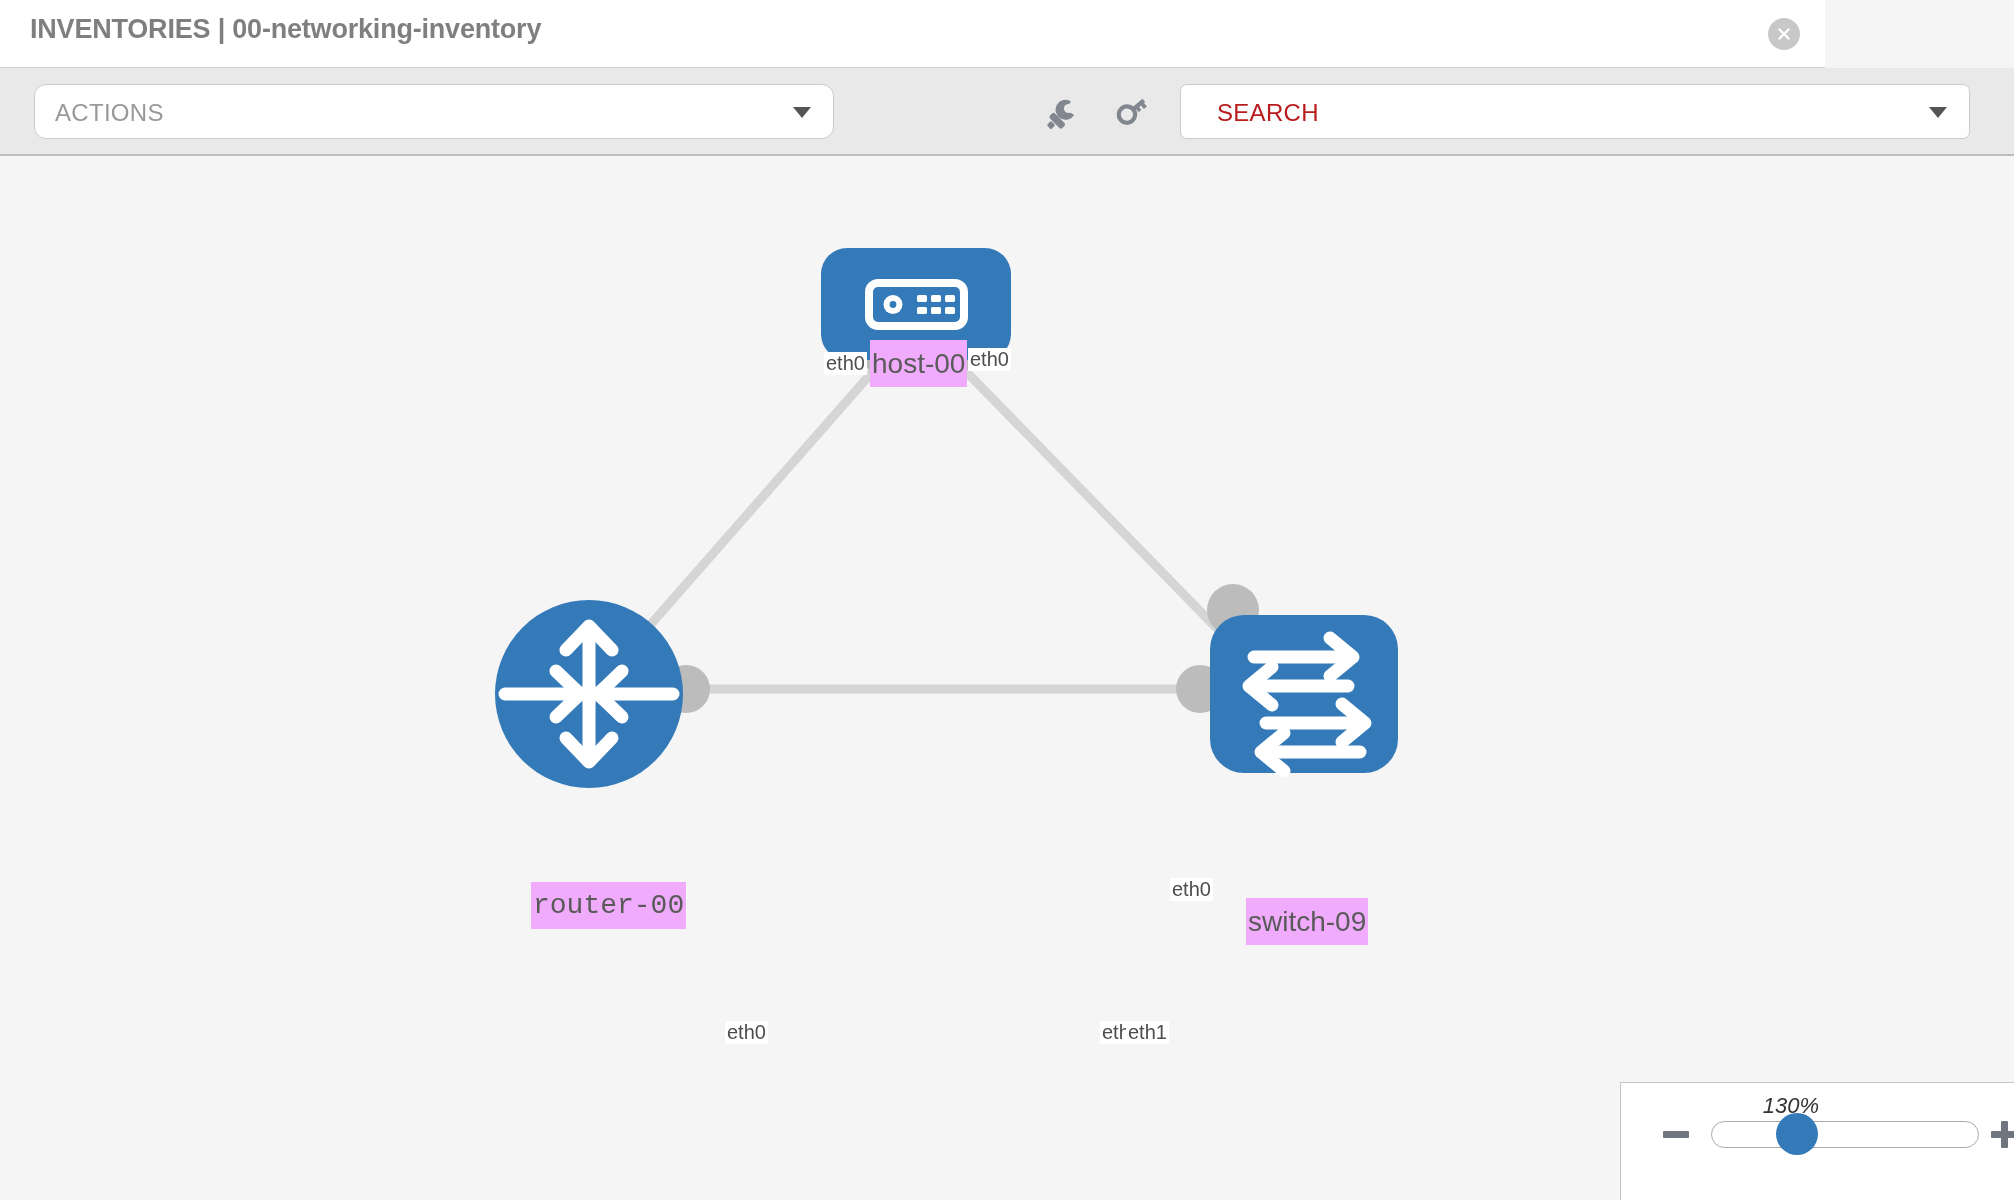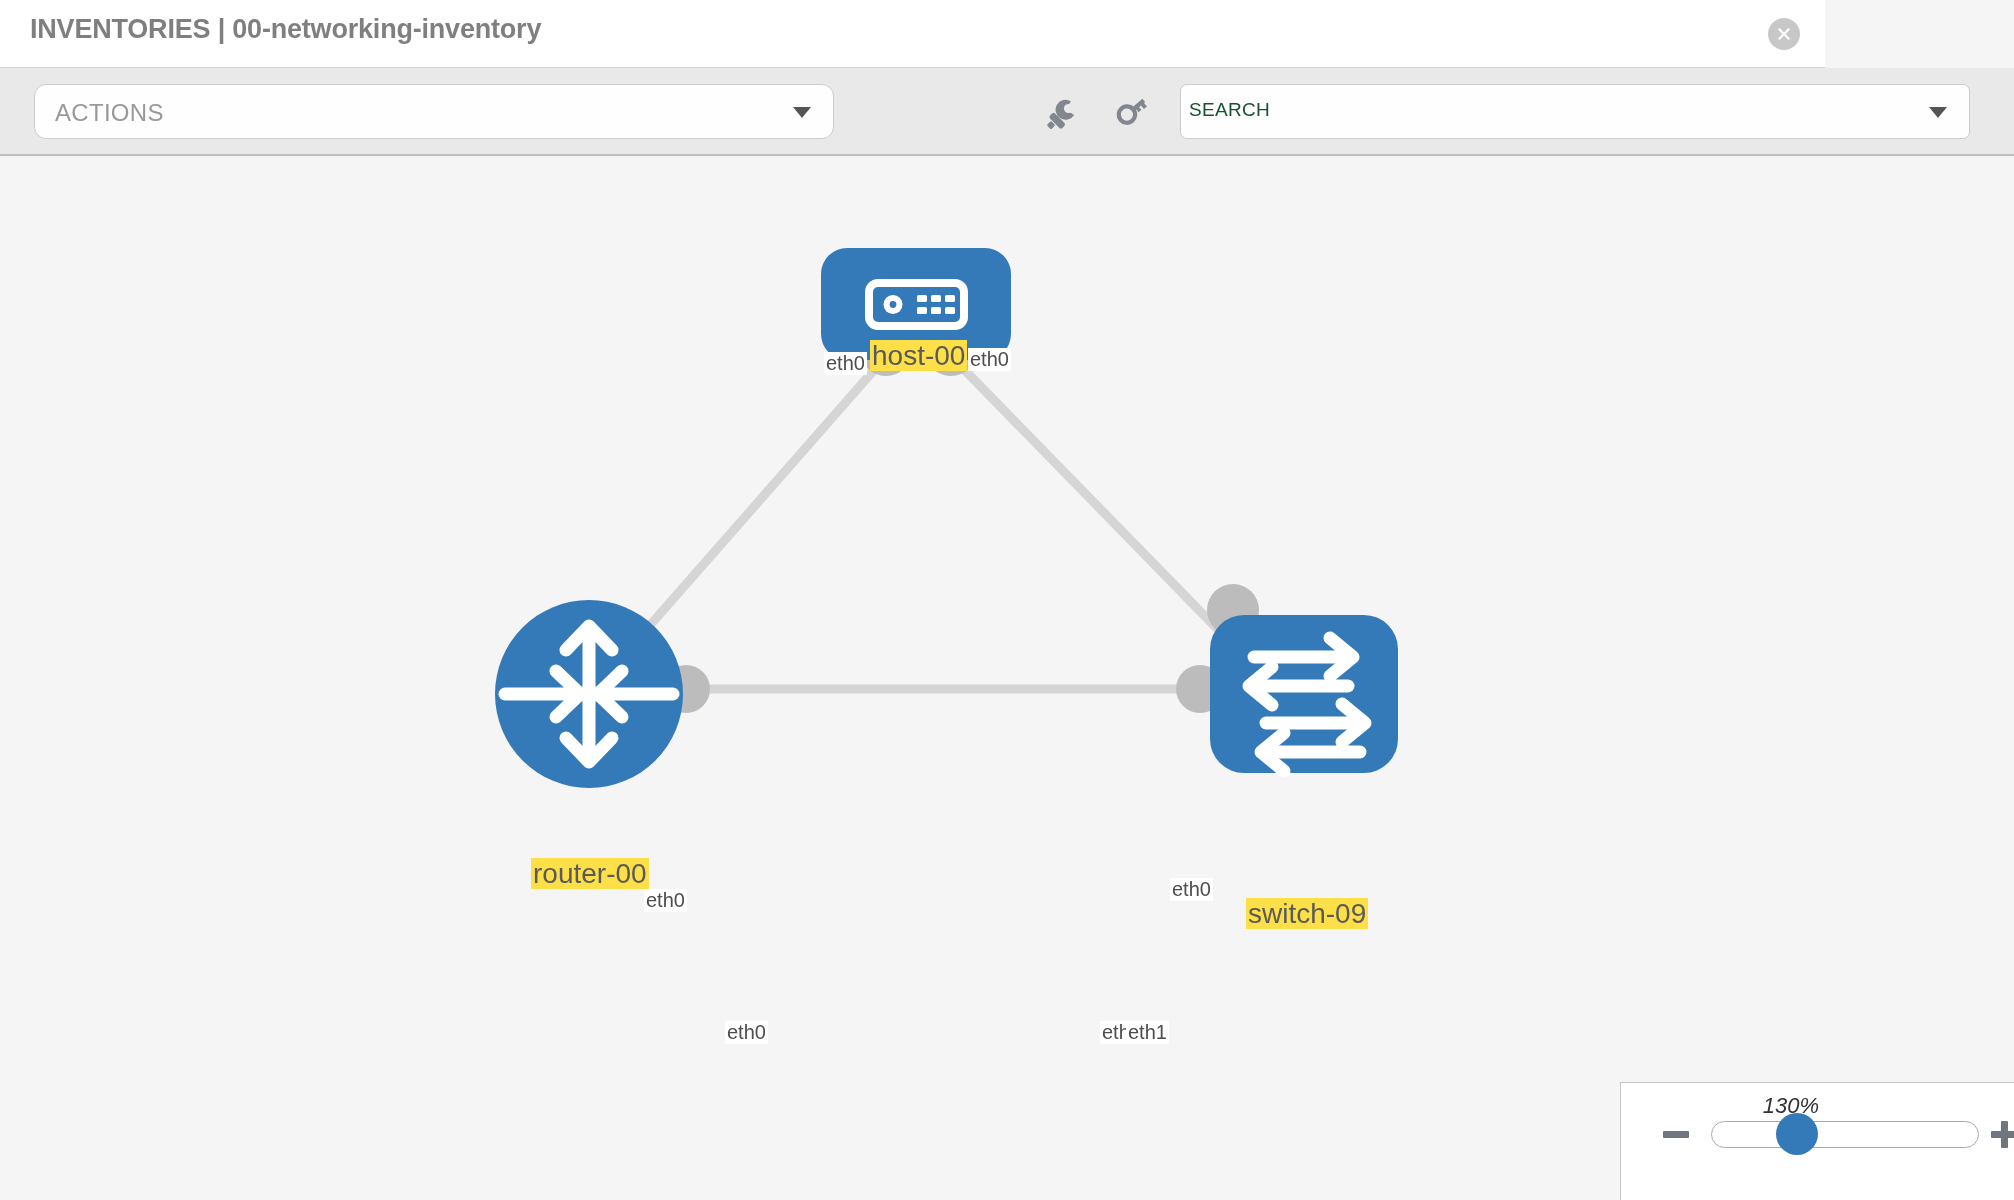--- a/index.html
+++ b/index.html
@@ -118,24 +118,24 @@
     width: 790px;
     height: 55px;
     background: #fefefe;
     border: 1px solid #cccccc;
     border-radius: 7px;
     box-sizing: border-box;
     cursor: text;
   }
   .search-box .label {
     position: absolute;
-    left: 8px;
+    left: 36px;
     top: 14px;
-    font-size: 19px;
-    color: #14532d;
+    font-size: 24px;
+    color: #b91c1c;
     letter-spacing: 0.3px;
     font-stretch: condensed;
   }
 
   
   .canvas {
     position: absolute;
     left: 0;
     top: 158px;
     width: 2014px;
@@ -149,23 +149,23 @@
     width: 2014px;
     height: 1042px;
     display: block;
   }
 
   
   .node-label {
     position: absolute;
     font-size: 28px;
     color: #5a5a5a;
-    background: #fde047;
+    background: #f0abfc;
     white-space: nowrap;
-    padding: 0 2px;
+    padding: 8px 2px;
     line-height: 1.12;
   }
   .iface-label {
     position: absolute;
     font-size: 20px;
     color: #4d4d4d;
     background: #ffffff;
     white-space: nowrap;
     padding: 0 2px;
     line-height: 1.15;
@@ -380,21 +380,21 @@
     <div class="iface-label" style="left:1170px; top:720px;">eth0</div>
 
     <div class="iface-label" style="left:725px; top:863px;">eth0</div>
 
     <div class="iface-label" style="left:1100px; top:863px;">eth0</div>
 
     <div class="iface-label" style="left:1118px; top:863px;margin-left:8px;">eth1</div>
 
     <div class="node-label" style="left:870px; top:182px;">host-00</div>
 
-    <div class="node-label" style="left:531px; top:700px;">router-00</div>
+    <div class="node-label" style="left:531px; top:724px;font-family:Liberation Mono, monospace;">router-00</div>
 
     <div class="node-label" style="left:1246px; top:740px;">switch-09</div>
   </div>
 
   <div class="zoom-panel">
     <div class="zoom-percent">130%</div>
 
     <div class="zoom-minus"></div>
 
     <div class="zoom-slider"></div>

